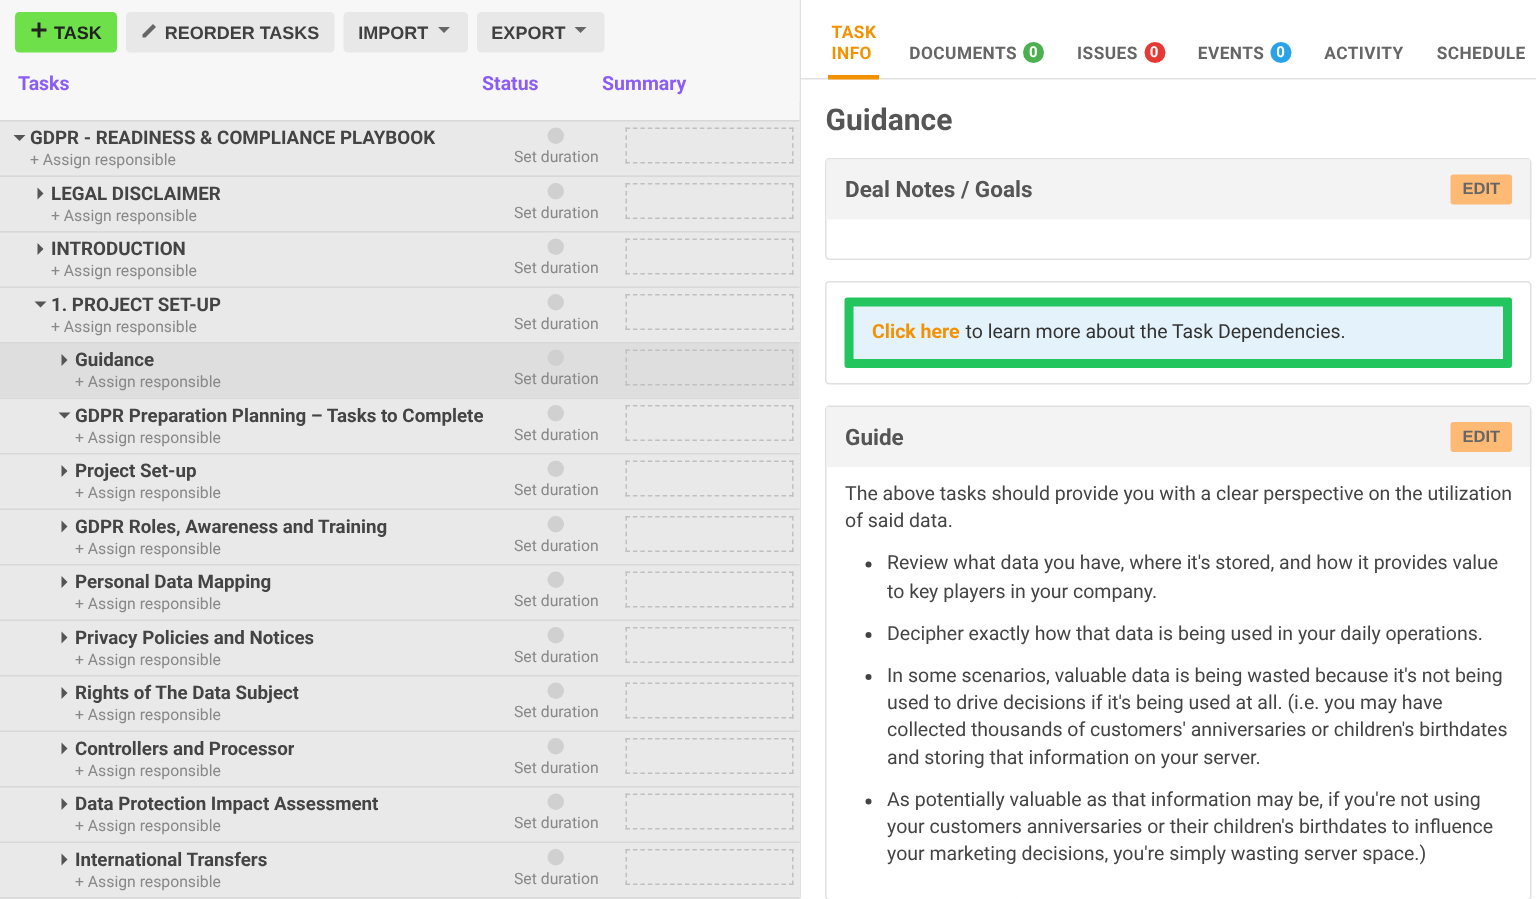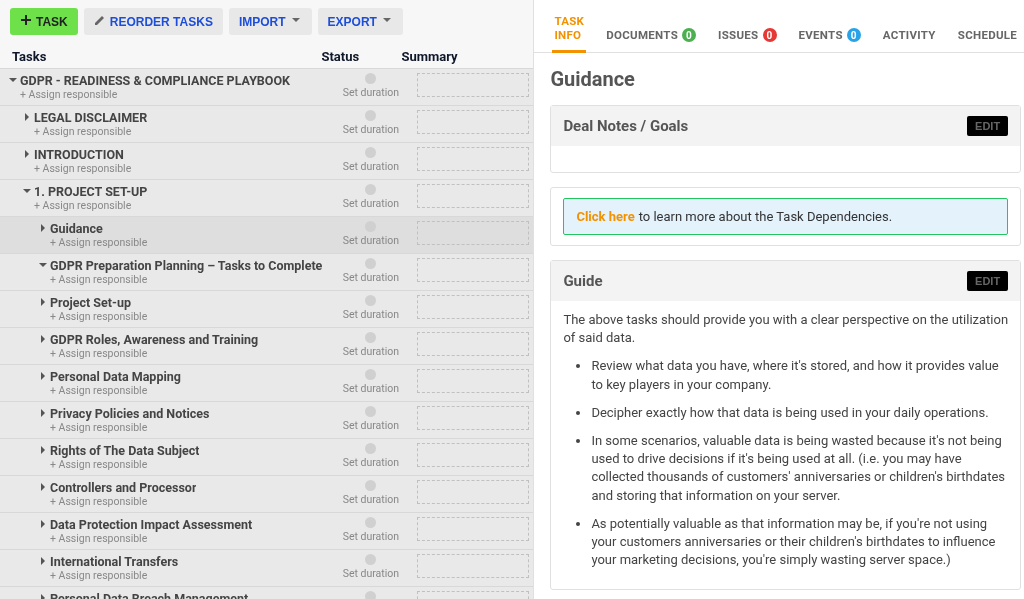--- a/index.html
+++ b/index.html
@@ -3,32 +3,32 @@
 <meta charset="utf-8">
 <style>
   * { box-sizing: border-box; margin: 0; padding: 0; }
   body { font-family: -apple-system, BlinkMacSystemFont, "Segoe UI", Roboto, Arial, sans-serif; font-size: 13px; color: #333; background: #fff; }
   .app { display: flex; width: 1024px; height: 599px; }
   .left { width: 570px; display: flex; flex-direction: column; background: #f7f7f7; border-right: 1px solid #e0e0e0; }
   .right { flex: 1; display: flex; flex-direction: column; background: #fff; }
 
   
   .toolbar { display: flex; align-items: center; gap: 6px; padding: 8px 10px; background: #f7f7f7; }
-  .btn { display: inline-flex; align-items: center; gap: 4px; padding: 6px 10px; border: none; border-radius: 3px; font-size: 12px; font-weight: 700; cursor: pointer; background: #e8e8e8; color: #1d4ed8; }
+  .btn { display: inline-flex; align-items: center; gap: 4px; padding: 6px 10px; border: none; border-radius: 3px; font-size: 12px; font-weight: 700; cursor: pointer; background: #e8e8e8; color: #404040; }
   .btn-green { background: #6de04a; color: #222; }
   .btn svg { width: 12px; height: 12px; }
 
   
-  .colhead { display: flex; padding: 6px 12px 4px; font-size: 13px; font-weight: 700; color: #0f172a; background: #f7f7f7; }
+  .colhead { display: flex; padding: 6px 12px 4px; font-size: 13px; font-weight: 700; color: #8b5cf6; background: #f7f7f7; }
   .col-task { flex: 1 1 auto; }
   .col-status { width: 85px; padding-left: 5px; }
   .col-summary { width: 120px; }
 
   
-  .tasklist { flex: 1; overflow-y: auto; background: #e9e9e9; }
+  .tasklist { flex: 1; overflow-y: auto; background: #e9e9e9; margin-top: 12px; }
   .task-row { display: flex; align-items: flex-start; border-top: 1px solid #d8d8d8; background: #e9e9e9; }
   .task-row.sel { background: #dedede; }
   .task-main { flex: 1 1 auto; display: flex; align-items: flex-start; padding: 4px 6px 4px 0; min-width: 0; }
   .chev { width: 14px; display: inline-flex; align-items: center; justify-content: center; cursor: pointer; color: #666; margin-top: 2px; }
   .chev svg { width: 10px; height: 10px; }
   .task-text { display: flex; flex-direction: column; min-width: 0; }
   .task-title { font-weight: 700; font-size: 12.5px; color: #444; line-height: 1.2; white-space: nowrap; overflow: hidden; text-overflow: ellipsis; }
   .assign { font-size: 10.5px; color: #888; }
   .indent-0 { padding-left: 6px; }
   .indent-1 { padding-left: 20px; }
@@ -47,25 +47,25 @@
   .tab.active::after { content: ''; position: absolute; left: 0; right: 0; bottom: -1px; height: 3px; background: #f39200; }
   .badge { display: inline-flex; align-items: center; justify-content: center; min-width: 14px; height: 14px; border-radius: 7px; font-size: 10px; color: #fff; font-weight: 700; }
   .badge.green { background: #4caf50; }
   .badge.red { background: #e53935; }
   .badge.blue { background: #29a3e8; }
 
   .right-body { flex: 1; overflow-y: auto; padding: 14px 16px 20px; }
   .right-title { font-size: 20px; font-weight: 700; color: #555; margin-bottom: 14px; }
   .panel { border: 1px solid #e0e0e0; border-radius: 3px; margin-bottom: 14px; }
   .panel-head { display: flex; align-items: center; justify-content: space-between; background: #f3f3f3; padding: 10px 12px; font-size: 15px; font-weight: 700; color: #555; }
-  .edit-btn { font-size: 11px; font-weight: 700; color: #666; background: #000000; border: none; padding: 4px 8px; border-radius: 2px; cursor: pointer; }
+  .edit-btn { font-size: 11px; font-weight: 700; color: #666; background: #fdba74; border: none; padding: 4px 8px; border-radius: 2px; cursor: pointer; }
   .dep-btn { display: inline-flex; align-items: center; gap: 3px; font-size: 11px; font-weight: 700; color: #555; background: #eaeaea; border: none; padding: 4px 8px; border-radius: 2px; cursor: pointer; }
   .panel-body { padding: 10px 12px; font-size: 13px; color: #444; }
   .panel-body.empty { min-height: 26px; }
-  .info-strip { display: flex; gap: 4px; border: 1px solid #22c55e; background: #e4f2fb; color: #333; padding: 10px 12px; font-size: 13px; border-radius: 2px; margin: 10px 12px; }
+  .info-strip { display: flex; gap: 4px; border: 6px solid #22c55e; background: #e4f2fb; color: #333; padding: 10px 12px; font-size: 13px; border-radius: 2px; margin: 10px 12px; }
   .info-strip a { color: #f39200; font-weight: 700; text-decoration: none; }
   .guide-text { margin-bottom: 10px; line-height: 1.4; }
   .guide-list { padding-left: 28px; }
   .guide-list li { margin-bottom: 10px; line-height: 1.4; }
 </style>
 </head>
 <body>
 
 <div class="app">
   <div class="left">

